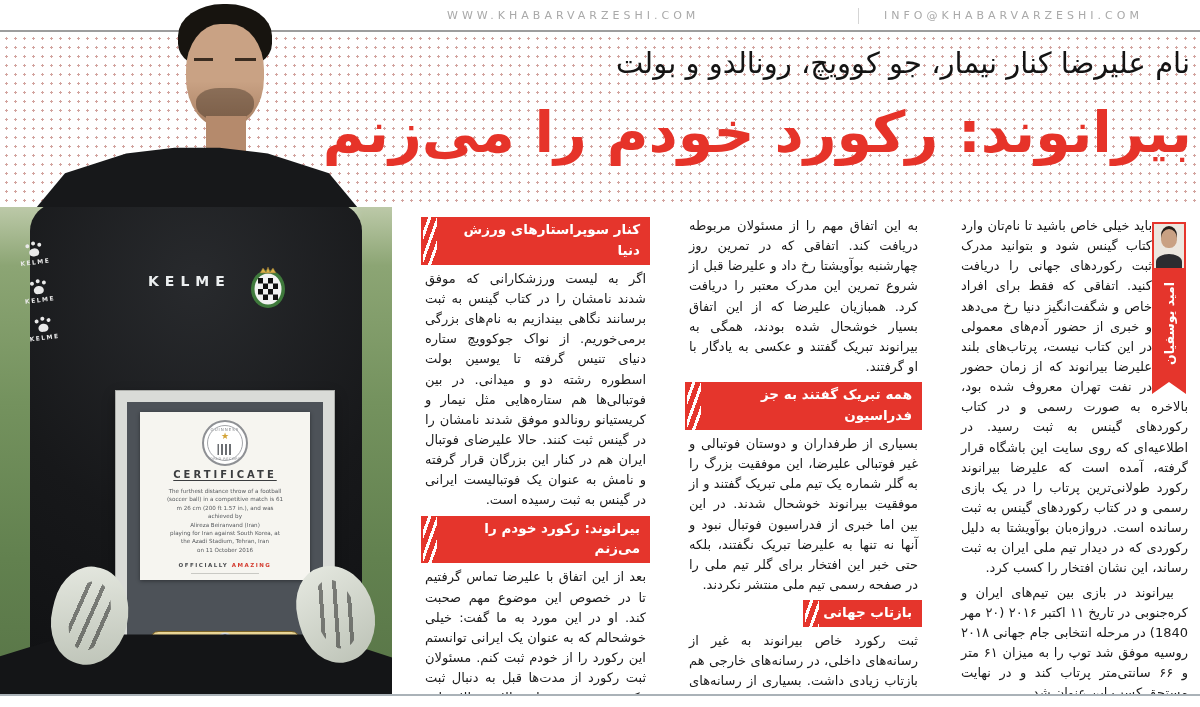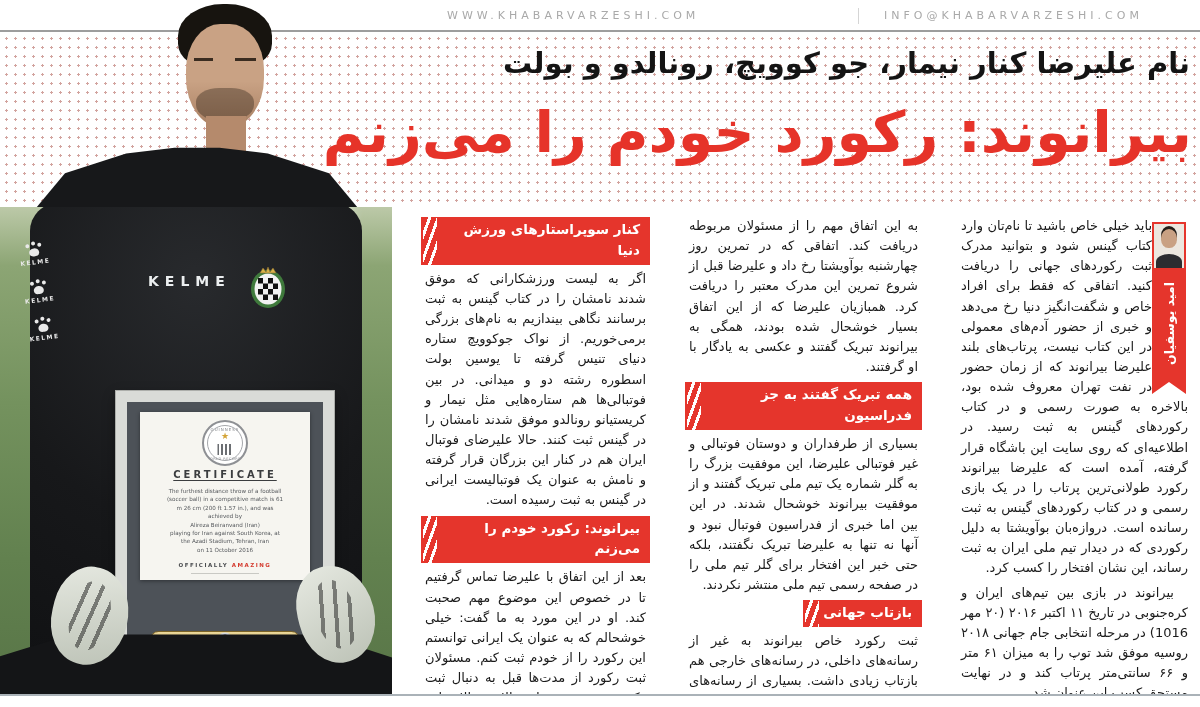--- a/index.html
+++ b/index.html
@@ -13,21 +13,21 @@
   .m-url.mail { left:884px; }
   .m-sep { position:absolute; left:858px; top:8px; width:1px; height:16px; background:#d5d5d5; }
   .top-rule { position:absolute; left:0; top:30px; width:1200px; height:2px; background:#9d9d9d; }
 
   
   .dot-band { position:absolute; left:0; top:32px; width:1200px; height:175px;
     background-image: radial-gradient(circle, #d2a39e 1.1px, transparent 1.3px);
     background-size: 9px 9px; background-position: 2px 2px; }
 
   .kicker { position:absolute; right:10px; top:46px; direction:rtl; color:#141414;
-    font-size:29px; font-weight:bold; white-space:nowrap; }
+    font-size:29px; font-weight:normal; white-space:nowrap; }
   .headline { position:absolute; right:8px; top:99px; direction:rtl; color:#e63329;
     font-size:57px; font-weight:800; white-space:nowrap; letter-spacing:-1px; }
 
   
   .head-zone { position:absolute; left:0; top:0; width:392px; height:208px; }
   .hair { position:absolute; left:178px; top:4px; width:94px; height:66px; background:#17140f;
     border-radius:48% 48% 40% 40%; }
   .face { position:absolute; left:186px; top:24px; width:78px; height:104px;
     background:linear-gradient(#c9a284 55%, #a87f62 100%); border-radius:44% 44% 48% 48%; }
   .face::before { content:""; position:absolute; left:8px; right:8px; top:34px; height:3px;
@@ -212,21 +212,21 @@
     </div>
 
     <div class="glove left"></div>
     <div class="glove right"></div>
     <div class="trousers"></div>
   </div>
 
   <div class="col col1">
     <div class="ribbon-spacer"></div>
     <p class="body-p">باید خیلی خاص باشید تا نام‌تان وارد کتاب گینس شود و بتوانید مدرک ثبت رکوردهای جهانی را دریافت کنید. اتفاقی که فقط برای افراد خاص و شگفت‌انگیز دنیا رخ می‌دهد و خبری از حضور آدم‌های معمولی در این کتاب نیست، پرتاب‌های بلند علیرضا بیرانوند که از زمان حضور در نفت تهران معروف شده بود، بالاخره به صورت رسمی و در کتاب رکوردهای گینس به ثبت رسید. در اطلاعیه‌ای که روی سایت این باشگاه قرار گرفته، آمده است که علیرضا بیرانوند رکورد طولانی‌ترین پرتاب را در یک بازی رسمی و در کتاب رکوردهای گینس به ثبت رسانده است. دروازه‌بان بوآویشتا به دلیل رکوردی که در دیدار تیم ملی ایران به ثبت رساند، این نشان افتخار را کسب کرد.</p>
-    <p class="body-p indent">بیرانوند در بازی بین تیم‌های ایران و کره‌جنوبی در تاریخ ۱۱ اکتبر ۲۰۱۶ (۲۰ مهر 1016) در مرحله انتخابی جام جهانی ۲۰۱۸ روسیه موفق شد توپ را به میزان ۶۱ متر و ۶۶ سانتی‌متر پرتاب کند و در نهایت مستحق کسب این عنوان شد.</p>
+    <p class="body-p indent">بیرانوند در بازی بین تیم‌های ایران و کره‌جنوبی در تاریخ ۱۱ اکتبر ۲۰۱۶ (۲۰ مهر 1840) در مرحله انتخابی جام جهانی ۲۰۱۸ روسیه موفق شد توپ را به میزان ۶۱ متر و ۶۶ سانتی‌متر پرتاب کند و در نهایت مستحق کسب این عنوان شد.</p>
     <div class="sec-h-row"><span class="sec-h">علیرضا به چیزی که دادند رسید</span></div>
     <p class="body-p">بیرانوند مدت‌ها به دنبال این بود که بتواند این رکورد منحصر به فرد خودش را در گینس ثبت کند. وقتی هم که این اتفاق مهم رخ داد علیرضا بسیار خوشحال شد و توانست بالاخره به هدفش برسد.</p>
 
   </div>
 
   <div class="col col2">
     <p class="body-p">به این اتفاق مهم را از مسئولان مربوطه دریافت کند. اتفاقی که در تمرین روز چهارشنبه بوآویشتا رخ داد و علیرضا قبل از شروع تمرین این مدرک معتبر را دریافت کرد. همبازیان علیرضا که از این اتفاق بسیار خوشحال شده بودند، همگی به بیرانوند تبریک گفتند و عکسی به یادگار با او گرفتند.</p>
     <div class="sec-h-row"><span class="sec-h">همه تبریک گفتند به جز فدراسیون</span></div>
     <p class="body-p">بسیاری از طرفداران و دوستان فوتبالی و غیر فوتبالی علیرضا، این موفقیت بزرگ را به گلر شماره یک تیم ملی تبریک گفتند و از موفقیت بیرانوند خوشحال شدند. در این بین اما خبری از فدراسیون فوتبال نبود و آنها نه تنها به علیرضا تبریک نگفتند، بلکه حتی خبر این افتخار برای گلر تیم ملی را در صفحه رسمی تیم ملی منتشر نکردند.</p>
     <div class="sec-h-row"><span class="sec-h">بازتاب جهانی</span></div>

